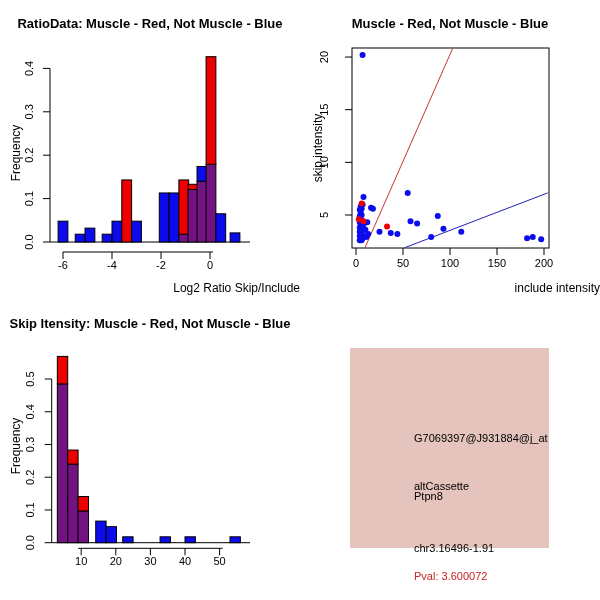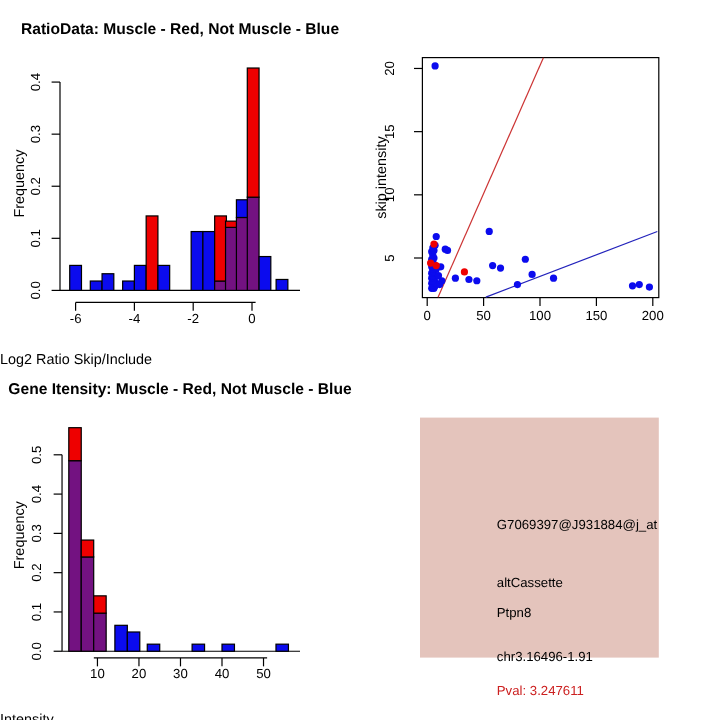--- a/index.html
+++ b/index.html
@@ -2,21 +2,21 @@
 <html><head>
 <meta charset="utf-8">
 <style>
   html,body{margin:0;padding:0;background:#fff;}
   .canvas{position:relative;width:600px;height:600px;background:#ffffff;
           font-family:"Liberation Sans",sans-serif;overflow:hidden;}
   .panel{position:absolute;width:300px;height:300px;}
   .panel svg{position:absolute;left:0;top:0;}
   .title{position:absolute;top:16px;left:0;width:300px;text-align:center;
          font-weight:bold;font-size:13px;color:#000;white-space:nowrap;}
-  .xlabel{position:absolute;top:292px;left:0;width:300px;text-align:left;
+  .xlabel{position:absolute;top:281px;left:0;width:300px;text-align:right;
           font-size:12px;color:#000;}
   .ylabel{position:absolute;font-size:12px;color:#000;white-space:nowrap;
           transform:translate(-50%,-50%) rotate(-90deg);}
   .tick{font-size:11px;fill:#000;}
   svg text{font-family:"Liberation Sans",sans-serif;}
   .info-box{position:absolute;left:50px;top:48px;width:199px;height:200px;}
   .info-line{position:absolute;left:64px;font-size:11px;color:#000;white-space:nowrap;}
 </style>
 </head>
 <body>
@@ -140,20 +140,22 @@
         <circle cx="143.42000000000002" cy="228.689" r="3" fill="#0b0bee"></circle>
         <circle cx="161.28" cy="231.848" r="3" fill="#0b0bee"></circle>
         <circle cx="227.07999999999998" cy="238.166" r="3" fill="#0b0bee"></circle>
         <circle cx="232.72" cy="237.113" r="3" fill="#0b0bee"></circle>
         <circle cx="241.17999999999998" cy="239.219" r="3" fill="#0b0bee"></circle>
         <circle cx="61.64" cy="203.417" r="3" fill="#ee0000"></circle>
         <circle cx="58.82" cy="219.212" r="3" fill="#ee0000"></circle>
         <circle cx="63.519999999999996" cy="221.31799999999998" r="3" fill="#ee0000"></circle>
         <circle cx="87.02" cy="226.583" r="3" fill="#ee0000"></circle>
       </svg>
+    <div class="title">Muscle - Red, Not Muscle - Blue</div>
+    <div class="xlabel">include intensity</div>
     <div class="ylabel" style="left:18px;top:148px">skip intensity</div>
   </div>
 
   <div class="panel" style="left:0;top:300px">
     <svg id="svg-gene_intensity_hist" width="300" height="300">
         <line x1="51.7" y1="242.7" x2="250" y2="242.7" stroke="#000"></line>
         <rect x="57.326" y="83.911" width="10.379999999999999" height="158.789" fill="#731281" stroke="#000" stroke-width="1"></rect>
         <rect x="57.326" y="56.409400000000005" width="10.379999999999999" height="27.501599999999996" fill="#ee0000" stroke="#000" stroke-width="1"></rect>
         <rect x="67.706" y="164.124" width="10.379999999999999" height="78.576" fill="#731281" stroke="#000" stroke-width="1"></rect>
         <rect x="67.706" y="150.04579999999999" width="10.379999999999999" height="14.07820000000001" fill="#ee0000" stroke="#000" stroke-width="1"></rect>
@@ -183,28 +185,27 @@
         <text x="81.2" y="265.3" text-anchor="middle" class="tick">10</text>
         <line x1="115.80000000000001" y1="248.3" x2="115.80000000000001" y2="255.3" stroke="#000"></line>
         <text x="115.80000000000001" y="265.3" text-anchor="middle" class="tick">20</text>
         <line x1="150.4" y1="248.3" x2="150.4" y2="255.3" stroke="#000"></line>
         <text x="150.4" y="265.3" text-anchor="middle" class="tick">30</text>
         <line x1="185" y1="248.3" x2="185" y2="255.3" stroke="#000"></line>
         <text x="185" y="265.3" text-anchor="middle" class="tick">40</text>
         <line x1="219.6" y1="248.3" x2="219.6" y2="255.3" stroke="#000"></line>
         <text x="219.6" y="265.3" text-anchor="middle" class="tick">50</text>
       </svg>
-    <div class="title">Gene Itensity: Muscle - Red, Not Muscle - Blue</div>
-    <div class="xlabel">Intensity</div>
+    <div class="title">Skip Itensity: Muscle - Red, Not Muscle - Blue</div>
     <div class="ylabel" style="left:16px;top:146px">Frequency</div>
   </div>
 
   <div class="panel" style="left:300px;top:300px">
     <div class="info-box" style="background: rgb(228, 196, 188);">
       <div class="info-line" style="top:84px">G7069397@J931884@j_at</div>
       <div class="info-line" style="top:132px">altCassette</div>
-      <div class="info-line" style="top:157px">Ptpn8</div>
+      <div class="info-line" style="top:142px">Ptpn8</div>
       <div class="info-line" style="top:194px">chr3.16496-1.91</div>
-      <div class="info-line" style="top: 222px; color: rgb(204, 32, 32);">Pval: 3.247611</div>
+      <div class="info-line" style="top: 222px; color: rgb(204, 32, 32);">Pval: 3.600072</div>
     </div>
   </div>
 
 </div>
 
 </body></html>

